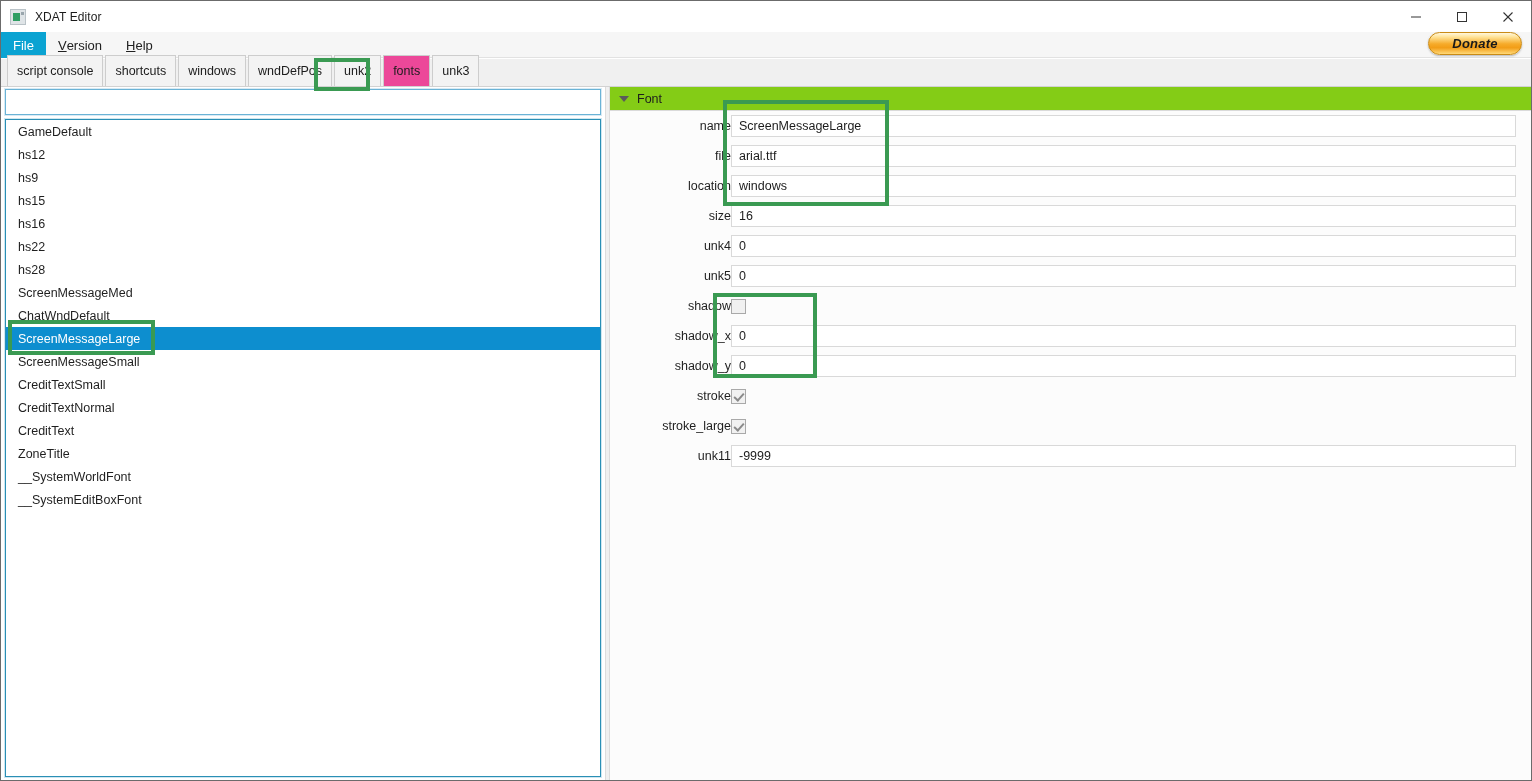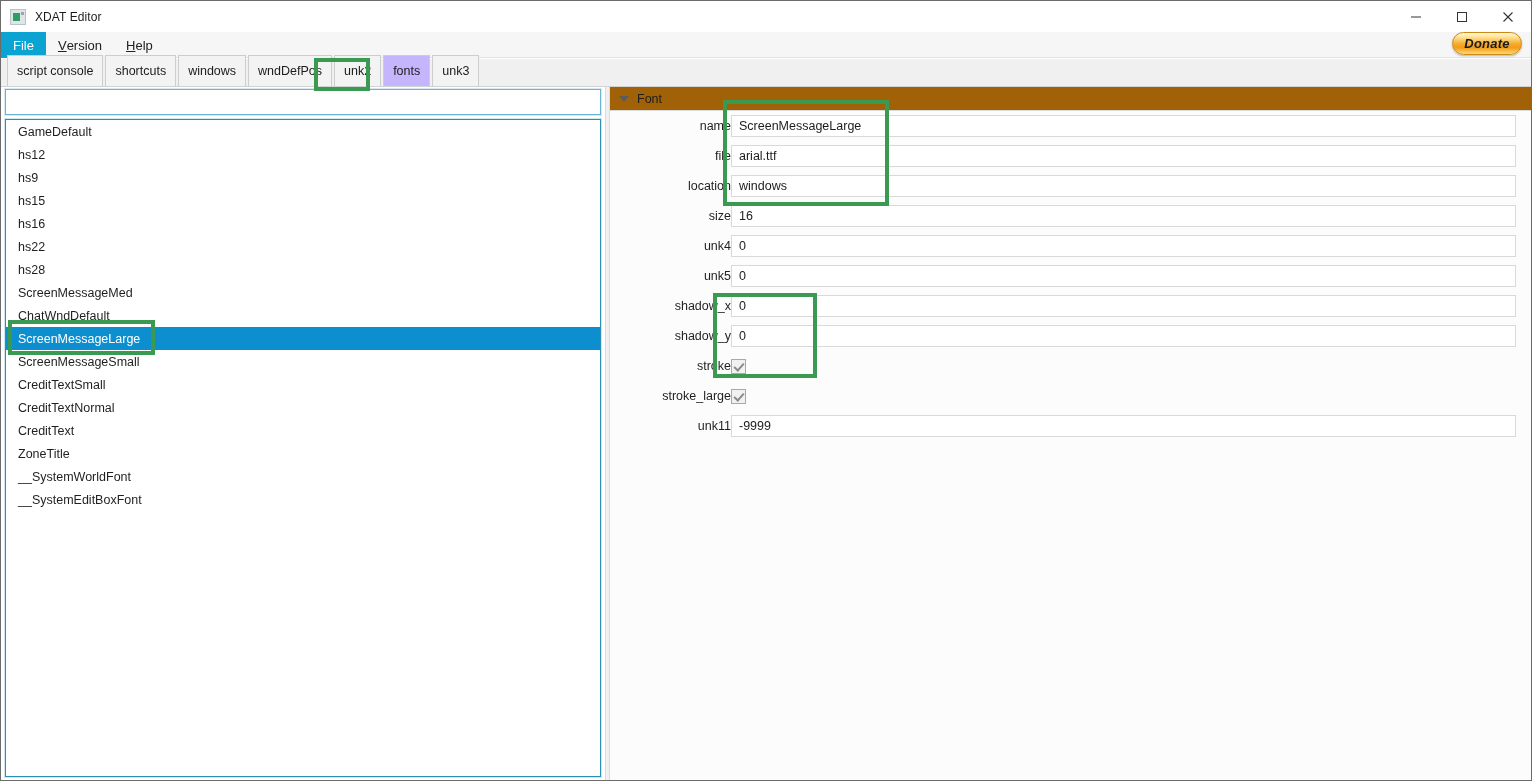--- a/index.html
+++ b/index.html
@@ -71,21 +71,21 @@
     height: 26px;
   }
   .menu-item.active {
     background: #0aa3d2; color: #ffffff;
   }
   .mnem { text-decoration: underline; }
 
   
   .donate {
     position: absolute; right: 9px; top: 31px;
-    width: 70px; height: 23px;
+    width: 94px; height: 23px;
     border-radius: 12px;
     background: linear-gradient(to bottom, #fff7dd 0%, #ffe49a 18%, #f6ab2a 52%, #f29d17 70%, #ffd978 100%);
     border: 1px solid #c98b16;
     box-shadow: 0 1px 2px rgba(0,0,0,0.25);
     display: flex; align-items: center; justify-content: center;
     font-size: 13px; font-weight: bold; font-style: italic;
     color: #1a1a1a;
     letter-spacing: 0.2px;
   }
 
@@ -102,21 +102,21 @@
     height: 25px;
     padding: 15px 9px;
     display: flex; align-items: center;
     font-size: 12.5px; color: #1c1c1c;
     background: #f3f3f3;
     border: 1px solid #cdcdcd;
     border-bottom: none;
     margin-right: 2px;
   }
   .tab.selected {
-    background: #c4b5fd;
+    background: #ec4899;
   }
 
   
   .content {
     position: absolute; left: 0; top: 86px;
     width: 1530px; height: 693px;
     background: #ffffff;
   }
 
   
@@ -169,21 +169,21 @@
 
   
   .right-pane {
     position: absolute; left: 609px; top: 0;
     width: 921px; height: 693px;
     background: #fcfcfc;
   }
   .group-header {
     position: absolute; left: 0; top: 0;
     width: 921px; height: 24px;
-    background: #a16207;
+    background: #84cc16;
     border-bottom: 1px solid #dadada;
     display: flex; align-items: center;
     padding-left: 9px;
     font-size: 12.5px; color: #1e1e1e;
   }
   .tri {
     display: inline-block;
     width: 0; height: 0;
     border-left: 5px solid transparent;
     border-right: 5px solid transparent;
@@ -404,20 +404,24 @@
               <span>0</span>
             </div>
           </div>
           <div class="prop-row">
             <div class="prop-label">unk5</div>
             <div class="prop-field">
               <span>0</span>
             </div>
           </div>
           <div class="prop-row">
+            <div class="prop-label">shadow</div>
+            <div class="prop-check"></div>
+          </div>
+          <div class="prop-row">
             <div class="prop-label">shadow_x</div>
             <div class="prop-field">
               <span>0</span>
             </div>
           </div>
           <div class="prop-row">
             <div class="prop-label">shadow_y</div>
             <div class="prop-field">
               <span>0</span>
             </div>

